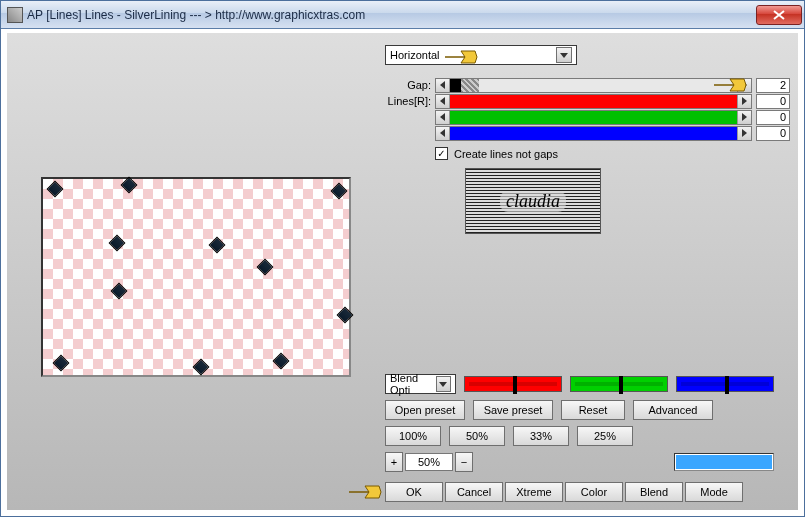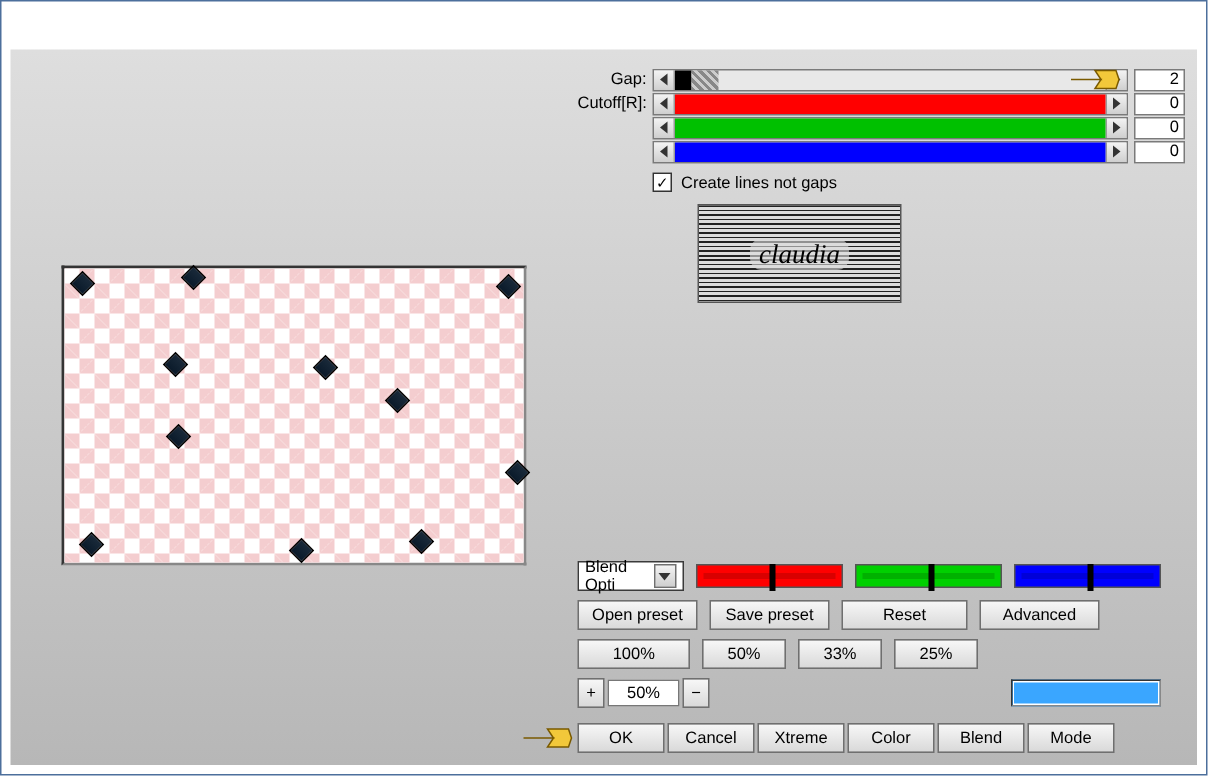--- a/index.html
+++ b/index.html
@@ -78,20 +78,31 @@
   .bottom-btns .btn { width:58px; padding:0; }
 
   .percent-input { width:48px; height:18px; border:1px solid #777; background:#fff; display:inline-flex; align-items:center; justify-content:center; font-size:11px; }
 
   .blend-dd { width:72px; }
 </style>
 </head>
 <body>
 
 <div class="window">
+  <div class="titlebar">
+    <div class="app-icon"></div>
+    <div class="title">AP [Lines]  Lines - SilverLining   --- &gt;  http://www.graphicxtras.com</div>
+    <div class="win-btns">
+      <div class="close-btn">
+        <svg width="12" height="10" viewBox="0 0 12 10">
+            <path d="M1 1 L11 9 M11 1 L1 9" stroke="#fff" stroke-width="2"></path>
+          </svg>
+      </div>
+    </div>
+  </div>
 
   <div class="client">
 
     <div class="preview-wrap">
       <div class="preview-inner">
         <div class="checker"></div>
         <div class="diamond" style="left:6px; top:4px;"></div>
         <div class="diamond" style="left:80px; top:0px;"></div>
         <div class="diamond" style="left:290px; top:6px;"></div>
         <div class="diamond" style="left:68px; top:58px;"></div>
@@ -100,20 +111,31 @@
         <div class="diamond" style="left:70px; top:106px;"></div>
         <div class="diamond" style="left:296px; top:130px;"></div>
         <div class="diamond" style="left:12px; top:178px;"></div>
         <div class="diamond" style="left:152px; top:182px;"></div>
         <div class="diamond" style="left:232px; top:176px;"></div>
       </div>
     </div>
 
     <div class="controls">
 
+      <div style="position:relative; margin-bottom:12px;">
+        <div class="dropdown">
+          <span>Horizontal</span>
+          <div class="dd-arrow"></div>
+        </div>
+        <div class="hand" style="left:58px; top:2px;">
+          <svg viewBox="0 0 36 20">
+              <path d="M2 10 h20 l-4 -6 h14 l2 6 -2 6 h-14 l4 -6 h-20 z" fill="#f2c83a" stroke="#7a5a00" stroke-width="1"></path>
+            </svg>
+        </div>
+      </div>
 
       <div>
 
         <div class="slider-row" style="position:relative;">
           <div class="lbl">Gap:</div>
           <div class="track">
             <div class="arrow-btn left"></div>
             <div class="bar">
                 <div class="fill" style="background:#000; width:4%; left:0;"></div>
                 <div class="fill" style="background:repeating-linear-gradient(45deg,#888 0 2px,#ccc 2px 4px); width:6%; left:4%;"></div>
@@ -124,21 +146,21 @@
           <div class="hand" style="position:absolute; right:42px; top:-2px;">
             <svg viewBox="0 0 36 20">
                 <path d="M2 10 h20 l-4 -6 h14 l2 6 -2 6 h-14 l4 -6 h-20 z" fill="#f2c83a" stroke="#7a5a00" stroke-width="1"></path>
               </svg>
           </div>
         </div>
 
 
 
         <div class="slider-row">
-          <div class="lbl">Cutoff[R]:</div>
+          <div class="lbl">Lines[R]:</div>
           <div class="track">
             <div class="arrow-btn left"></div>
             <div class="bar">
                 <div class="fill" style="background:#ff0000; width:100%;"></div>
               </div>
             <div class="arrow-btn right"></div>
           </div>
           <div class="val">0</div>
         </div>
 
@@ -190,26 +212,26 @@
               <div class="inner-track"></div>
             </div>
           <div class="color-slider blue">
               <div class="inner-track"></div>
             </div>
         </div>
 
         <div class="row" style="margin-bottom:6px;">
           <div class="btn" style="width:80px;">Open preset</div>
           <div class="btn" style="width:80px;">Save preset</div>
-          <div class="btn" style="width:84px;">Reset</div>
+          <div class="btn" style="width:64px;">Reset</div>
           <div class="btn" style="width:80px;">Advanced</div>
         </div>
 
         <div class="row" style="margin-bottom:6px;">
-          <div class="btn" style="width:75px;">100%</div>
+          <div class="btn" style="width:56px;">100%</div>
           <div class="btn" style="width:56px;">50%</div>
           <div class="btn" style="width:56px;">33%</div>
           <div class="btn" style="width:56px;">25%</div>
         </div>
 
         <div class="row" style="margin-bottom:10px; justify-content:space-between;">
           <div class="row" style="gap:2px;">
             <div class="btn small" style="width:18px;">+</div>
             <div class="percent-input">50%</div>
             <div class="btn small" style="width:18px;">−</div>

